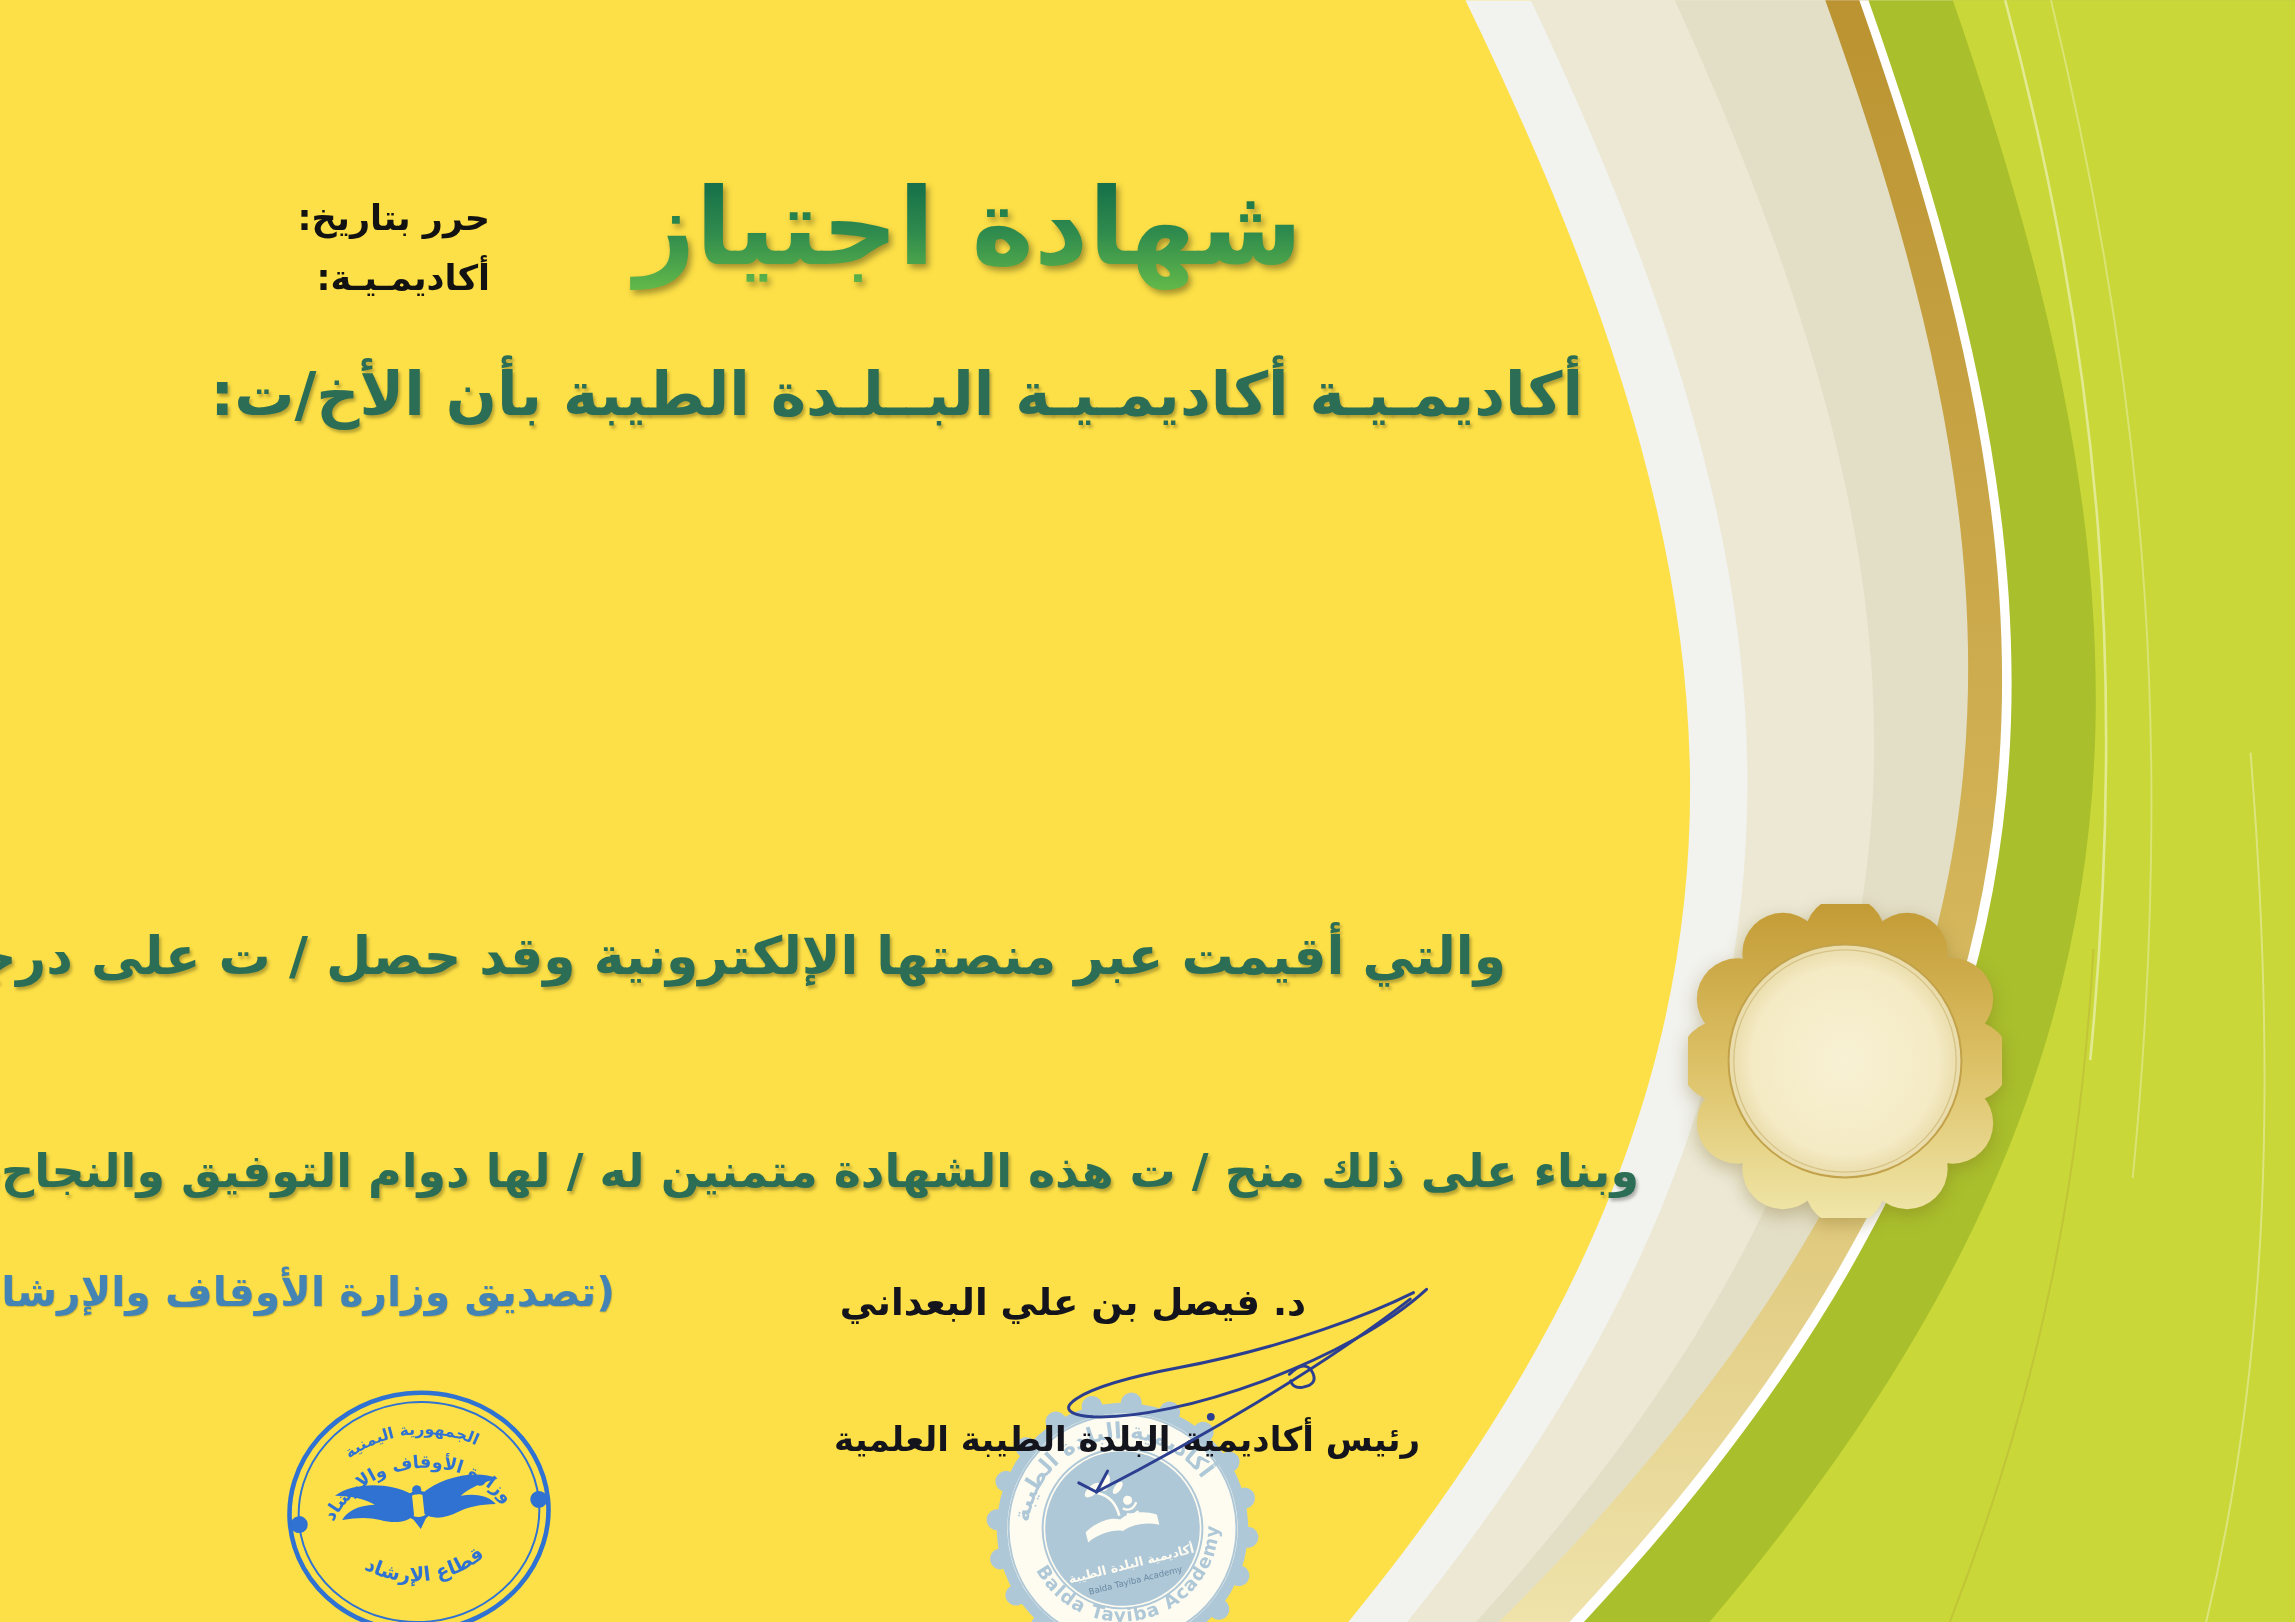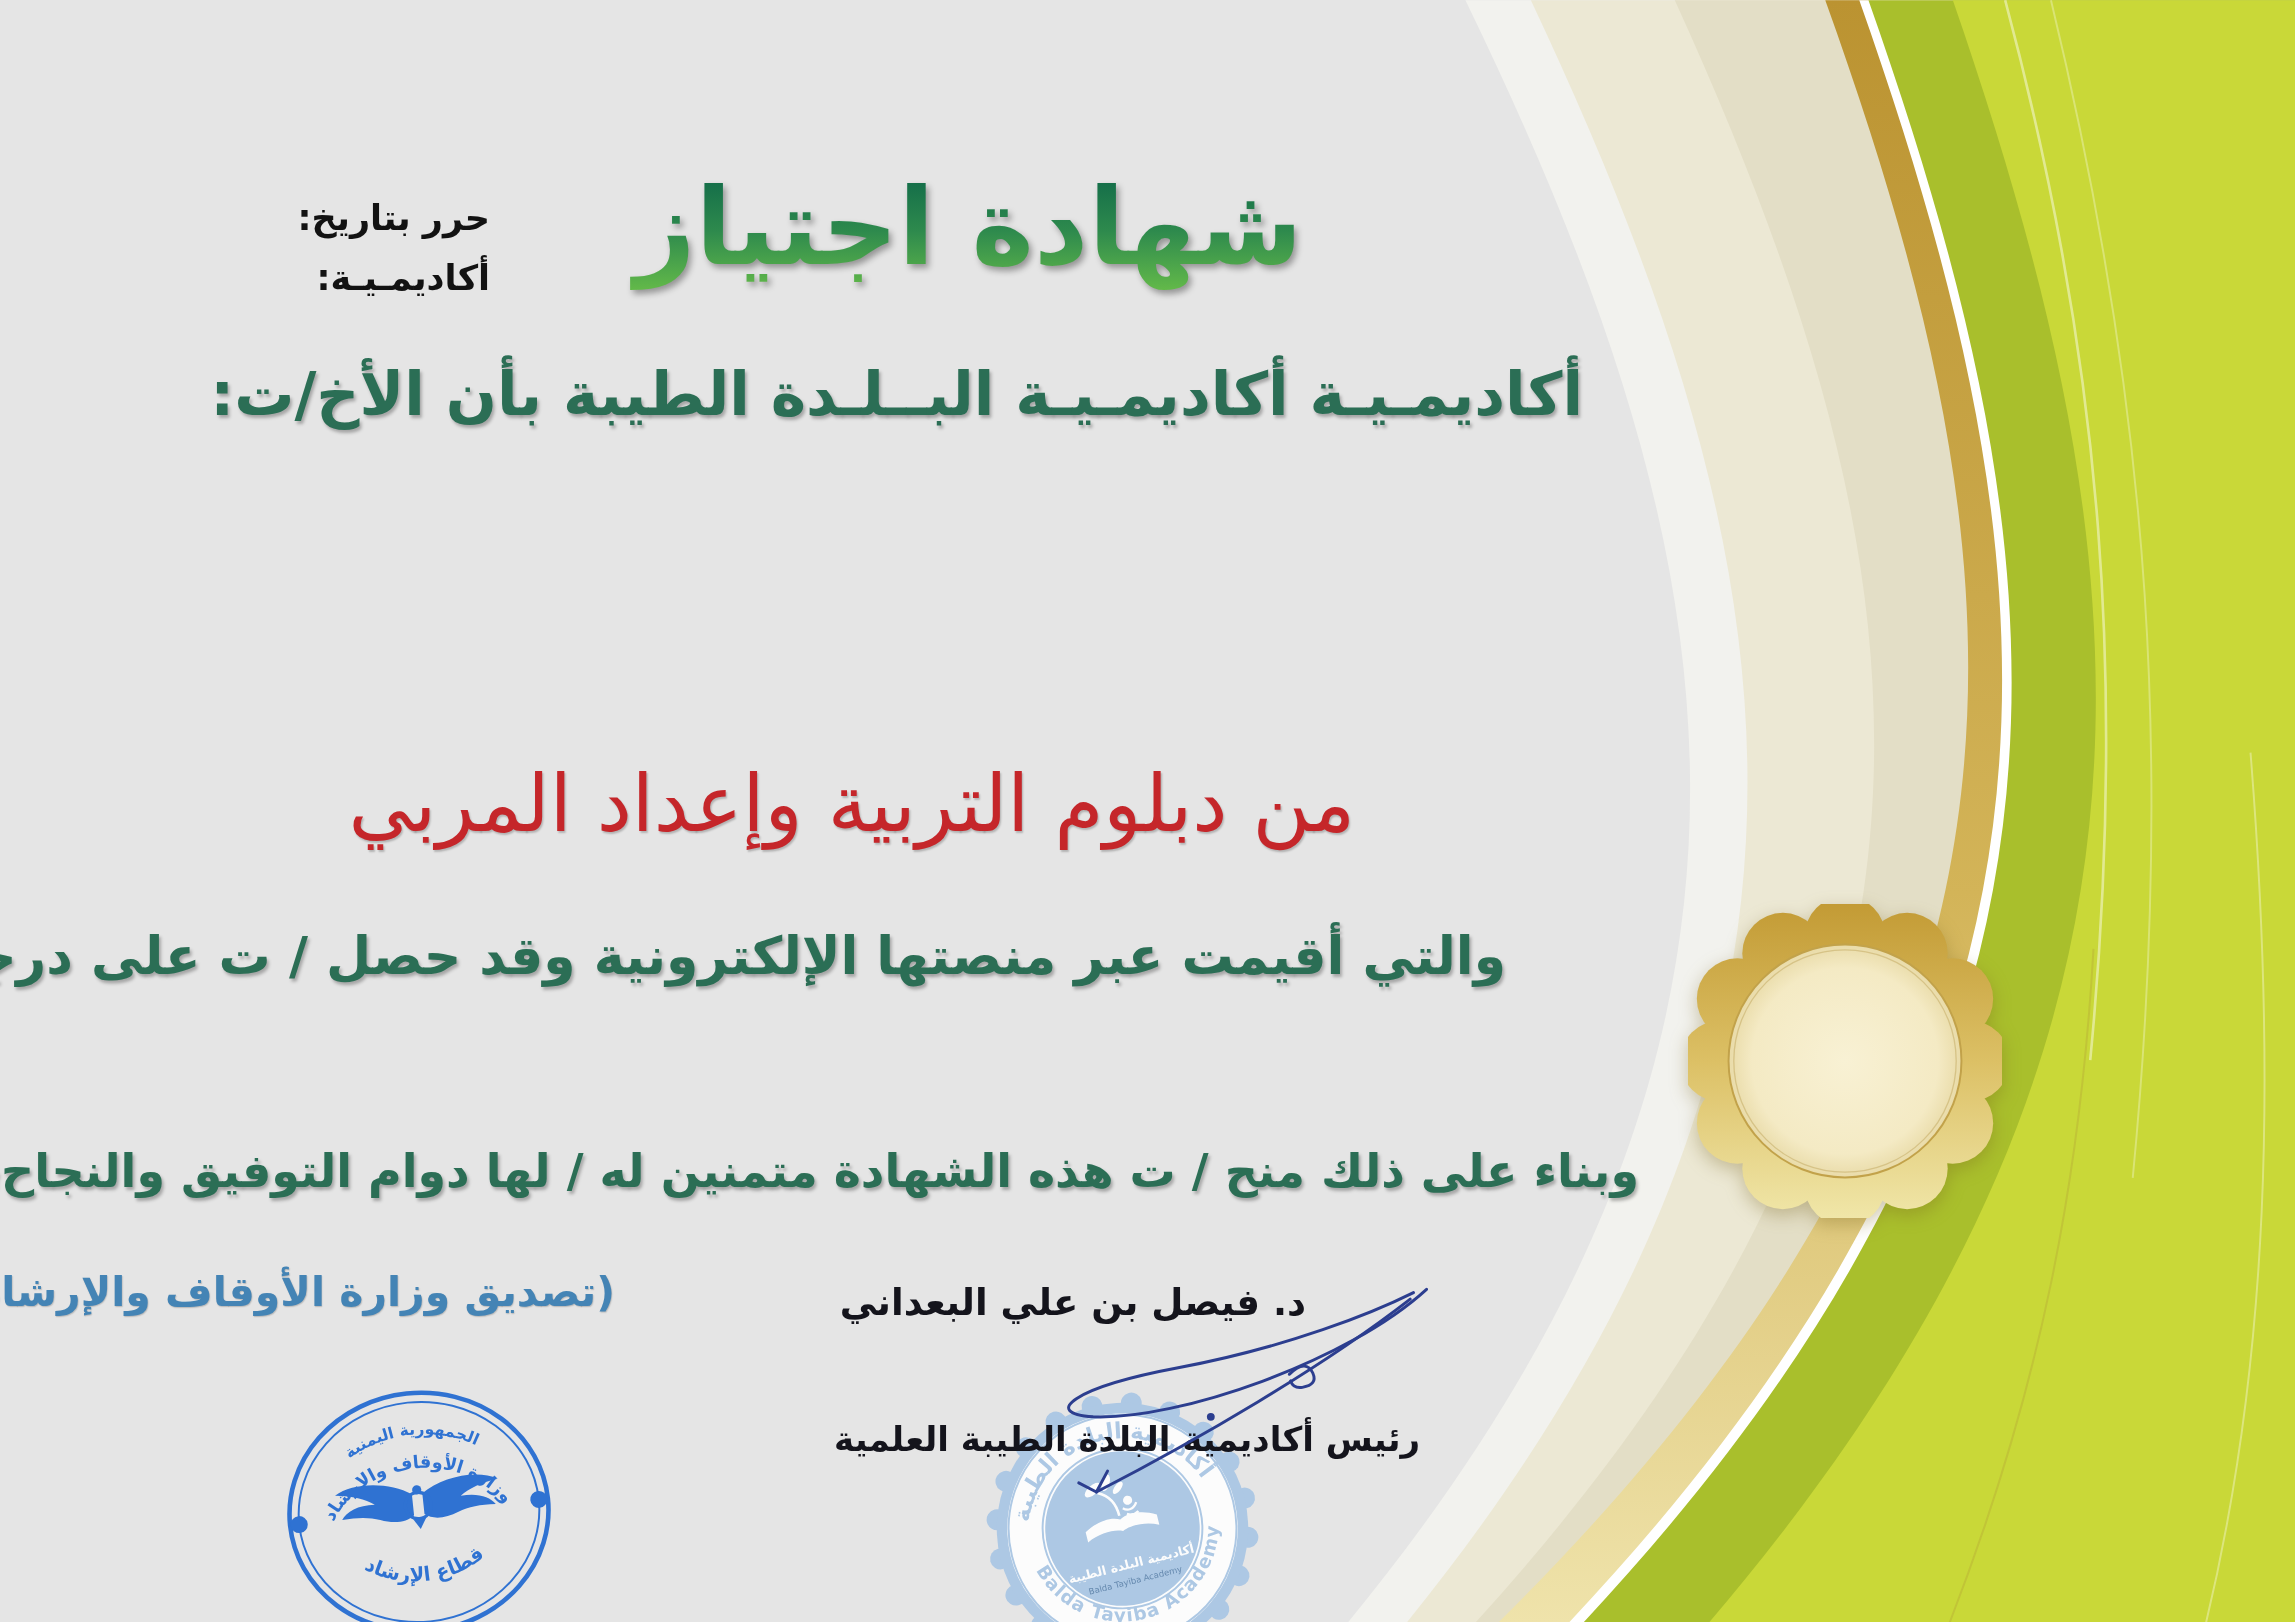--- a/index.html
+++ b/index.html
@@ -1,17 +1,17 @@
 <!DOCTYPE html>
 <html lang="ar" style="font-size:10.5px"><head>
 <meta charset="utf-8">
 <style>
   html,body{margin:0;padding:0;background:#fff;}
   .canvas{
-    position:relative;width:2295px;height:1623px;overflow:hidden;background:#e5e5e5;
+    position:relative;width:2295px;height:1623px;overflow:hidden;background:#fde047;
     font-family:"DejaVu Sans",sans-serif;
   }
   .bg{position:absolute;left:0;top:0;width:2295px;height:1623px;z-index:0;}
   .layer{position:absolute;z-index:2;}
   .ar{direction:rtl;white-space:nowrap;}
 
   .date-block{
     left:281px;top:188px;width:209px;text-align:right;
     font-size:35px;line-height:60px;font-weight:bold;color:#121212;
   }
@@ -75,21 +75,20 @@
   </svg>
 
   <div class="layer date-block ar">
     <span>حرر بتاريخ:</span>
     <span>أكاديمـيـة:</span>
   </div>
 
   <div class="layer cert-title ar">شهادة اجتياز</div>
 
   <div class="layer ar line-green attest">أكاديمـيـة أكاديمـيـة البــلـدة الطيبة بأن الأخ/ت:</div>
-  <div class="layer ar course">من دبلوم التربية وإعداد المربي</div>
   <div class="layer ar line-green platform">والتي أقيمت عبر منصتها الإلكترونية وقد حصل / ت على درجة</div>
   <div class="layer ar line-green grant">وبناء على ذلك منح / ت هذه الشهادة متمنين له / لها دوام التوفيق والنجاح،،</div>
 
   <div class="layer ar endorse">(تصديق وزارة الأوقاف والإرشاد)</div>
   <div class="layer ar sig-name">د. فيصل بن علي البعداني</div>
   <div class="layer ar sig-title">رئيس أكاديمية البلدة الطيبة العلمية</div>
 
   <svg class="ministry-stamp" viewBox="0 0 440 400">
     <g transform="rotate(-6 220 200)">
       <defs>

